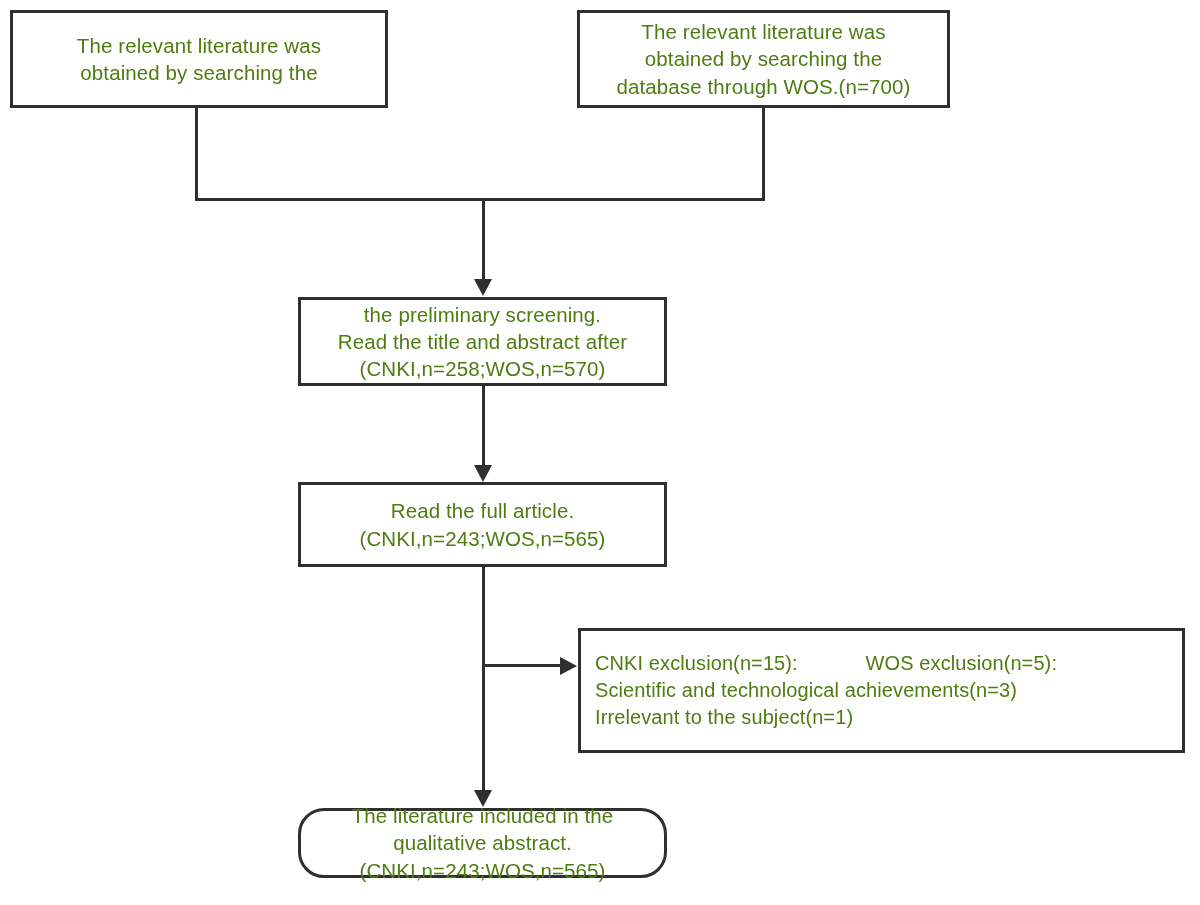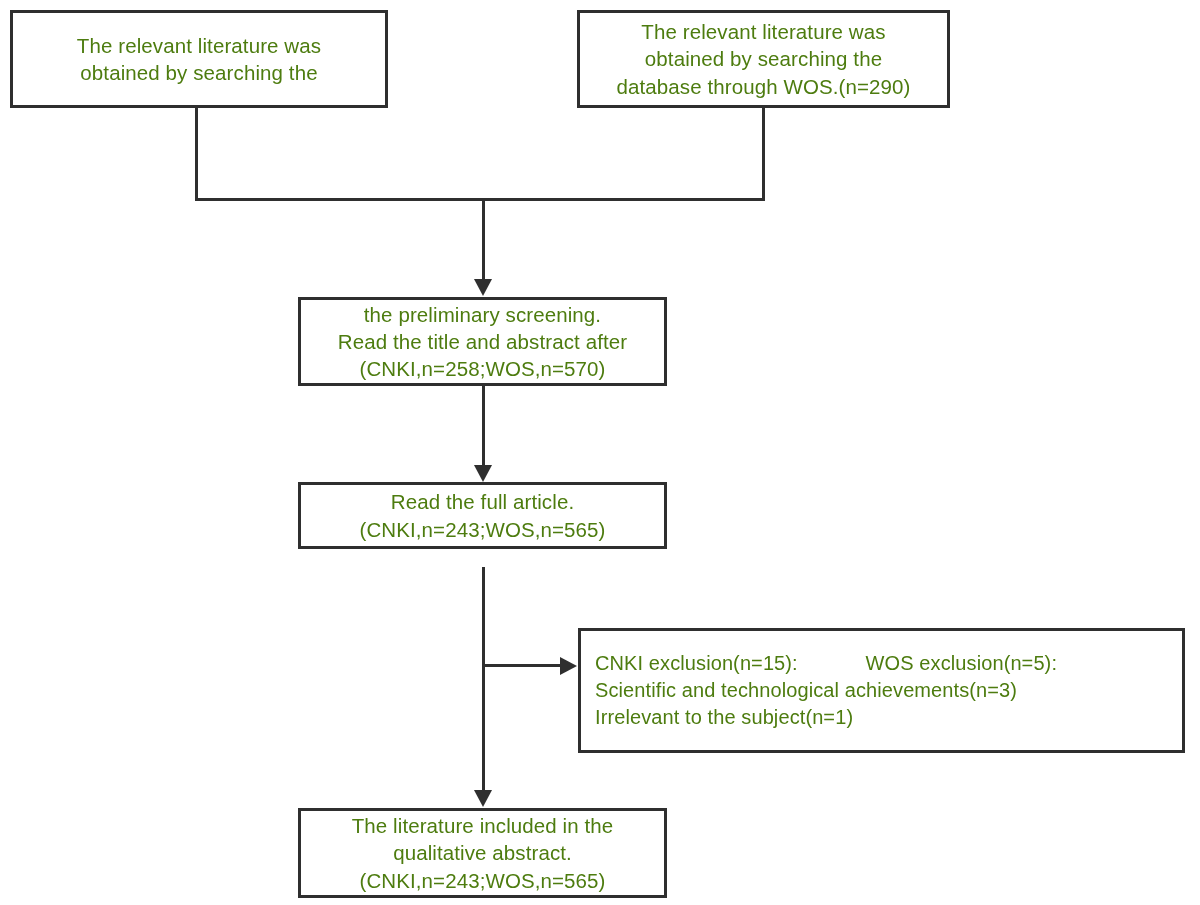--- a/index.html
+++ b/index.html
@@ -44,24 +44,24 @@
     left: 10px;  top: 10px;  width: 378px;  height: 98px;
   }
   #node-wos-source {
     left: 577px; top: 10px;  width: 373px;  height: 98px;
   }
   
   #node-screening {
     left: 298px; top: 297px; width: 369px; height: 89px;
   }
   #node-fulltext {
-    left: 298px; top: 482px; width: 369px; height: 67px;
+    left: 298px; top: 482px; width: 369px; height: 85px;
   }
   #node-included {
-    left: 298px; top: 808px; width: 369px; height: 90px;
+    left: 298px; top: 808px; width: 369px; height: 70px; border-radius: 26px;
   }
   
   #node-exclusion {
     left: 578px; top: 628px; width: 607px; height: 125px;
     align-items: stretch;
     justify-content: center;
     text-align: left;
     padding: 4px 14px;
     font-size: 20px;
     line-height: 1.34;
@@ -99,21 +99,21 @@
 <div id="flow-root">
 
   <div class="node" id="node-cnki-source">
     <span class="line">The relevant literature was</span>
     <span class="line">obtained by searching the</span>
   </div>
 
   <div class="node" id="node-wos-source">
     <span class="line">The relevant literature was</span>
     <span class="line">obtained by searching the</span>
-    <span class="line">database through WOS.(n=290)</span>
+    <span class="line">database through WOS.(n=700)</span>
   </div>
 
   <div class="seg seg-v" style="left:195px; top:108px; height:93px;"></div>
 
   <div class="seg seg-v" style="left:762px; top:108px; height:93px;"></div>
 
   <div class="seg seg-h" style="left:195px; top:198px; width:570px;"></div>
 
   <div class="seg seg-v" style="left:482px; top:198px; height:82px;"></div>
   <div class="arrow-down" style="left:474px; top:279px;"></div>

